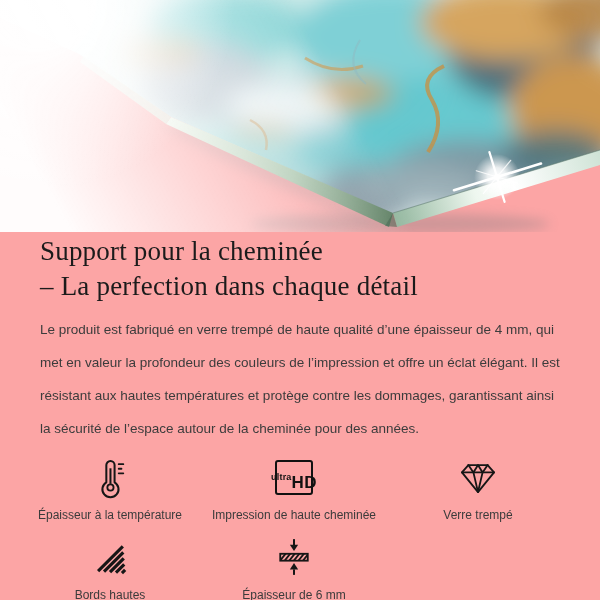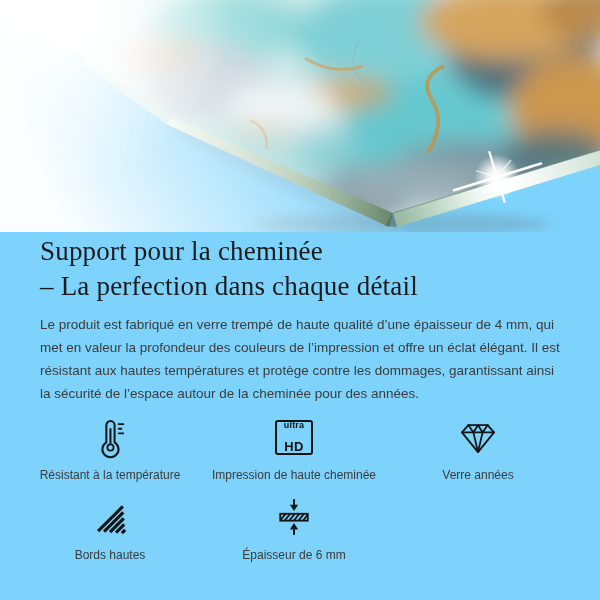--- a/index.html
+++ b/index.html
@@ -1,40 +1,40 @@
 <!DOCTYPE html>
 <html><head>
 <meta charset="utf-8">
 <style>
   * { margin:0; padding:0; box-sizing:border-box; }
   html,body { width:600px; height:600px; background:#ffffff; overflow:hidden;
               font-family:"Liberation Sans", sans-serif; }
-  .page { width:600px; height:600px; background:#7dd3fc; position:relative; }
+  .page { width:600px; height:600px; background:#fca5a5; position:relative; }
 
   .hero { width:600px; height:232px; position:relative; overflow:hidden; }
   .hero svg { display:block; }
 
   h1 { font-family:"Liberation Serif","DejaVu Serif",serif; font-weight:400;
        font-size:27px; line-height:35px; color:#1b1b1b; margin:2px 40px 0 40px;
        letter-spacing:.2px; }
 
-  .desc { margin:9px 40px 0 40px; font-size:13.5px; line-height:23px;
+  .desc { margin:9px 40px 0 40px; font-size:13.5px; line-height:33px;
           color:#3c3c3c; }
 
   .features { display:grid; grid-template-columns:repeat(3,1fr);
               padding:0 30px 0 18px; margin-top:10px; row-gap:13px; }
   .feature { display:flex; flex-direction:column; align-items:center; }
   .icon-box { height:44px; display:flex; align-items:center; justify-content:center; }
   .feature .label { margin-top:9px; font-size:12px; color:#3b3b3b; white-space:nowrap; }
 
   .uhd { width:38px; height:35px; border:2.5px solid #111; border-radius:3px;
-         display:flex; flex-direction:column; align-items:center; justify-content:center;
+         display:flex; flex-direction:row; align-items:center; justify-content:center;
          line-height:1; color:#111; }
   .uhd .u  { font-size:9px;  font-weight:700; letter-spacing:.2px; }
-  .uhd .hd { font-size:13px; font-weight:800; letter-spacing:.4px; margin-top:10px; }
+  .uhd .hd { font-size:17px; font-weight:800; letter-spacing:.4px; margin-top:10px; }
 
   .icon-box svg { stroke:#161616; }
 </style>
 </head>
 <body>
 
 <div class="page">
 
   <div class="hero">
     <svg width="600" height="232" viewBox="0 0 600 232">
@@ -149,21 +149,21 @@
           <path d="M20 29.8 L20 11 A4.5 4.5 0 0 1 29 11 L29 29.8 A8.8 8.8 0 1 1 20 29.8 Z" stroke-linejoin="round"></path>
           <circle cx="24.5" cy="35.5" r="3.4" stroke-width="2"></circle>
           <line x1="24.5" y1="14.5" x2="24.5" y2="31.5"></line>
           <g stroke-width="2" stroke-linecap="round">
             <line x1="33.5" y1="10" x2="38.5" y2="10"></line>
             <line x1="33.5" y1="15" x2="36.5" y2="15"></line>
             <line x1="33.5" y1="20" x2="38.5" y2="20"></line>
           </g>
         </svg>
       </div>
-      <div class="label">Résistant à la température</div>
+      <div class="label">Épaisseur à la température</div>
     </div>
 
     <div class="feature">
       <div class="icon-box">
         <div class="uhd">
           <span class="u">ultra</span>
           <span class="hd">HD</span>
         </div>
       </div>
       <div class="label">Impression de haute cheminée</div>
@@ -172,21 +172,21 @@
 
     <div class="feature">
       <div class="icon-box">
         <svg width="44" height="44" viewBox="0 0 48 48" fill="none" stroke-width="2" stroke-linejoin="round" stroke-linecap="round">
           <path d="M13.5 11 H34.5 L41.5 19 L24 40.5 L6.5 19 Z"></path>
           <path d="M6.5 19 H41.5"></path>
           <path d="M13.5 11 L19 19 L24 11 L29 19 L34.5 11"></path>
           <path d="M19 19 L24 40.5 M29 19 L24 40.5"></path>
         </svg>
       </div>
-      <div class="label">Verre années</div>
+      <div class="label">Verre trempé</div>
     </div>
 
     <div class="feature">
       <div class="icon-box">
         <svg width="44" height="44" viewBox="0 0 48 48" fill="none" stroke-width="3.4">
           <path d="M11 39.5 L38 12.5"></path>
           <path d="M17.5 40 L38.5 19"></path>
           <path d="M24 40.5 L39 25.5"></path>
           <path d="M30.5 41 L39.5 32"></path>
           <path d="M37 41.5 L40.5 38"></path>

